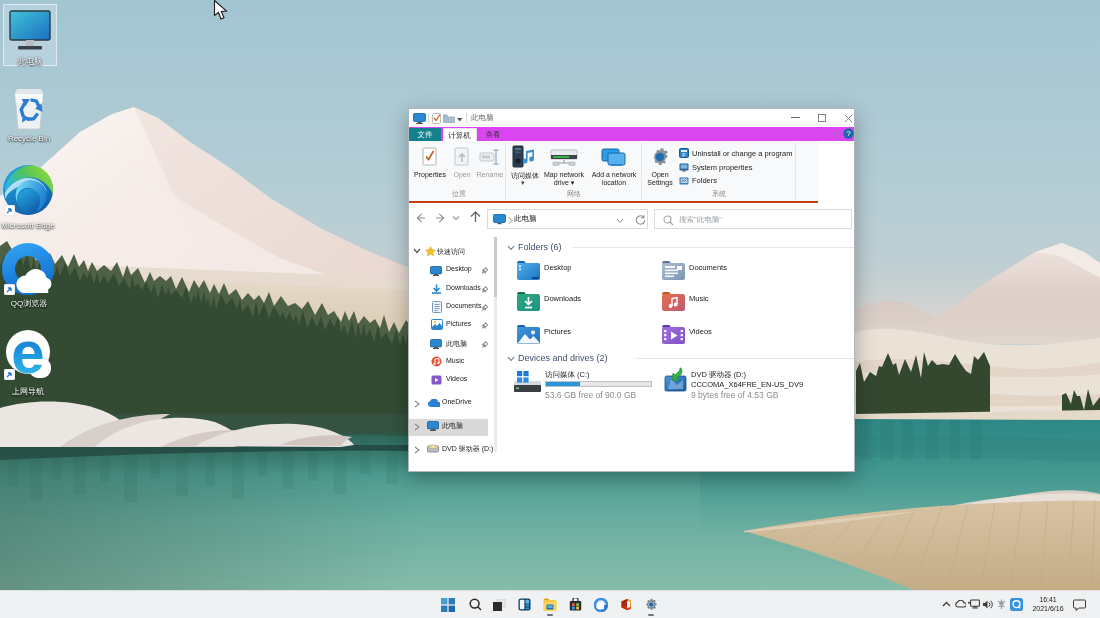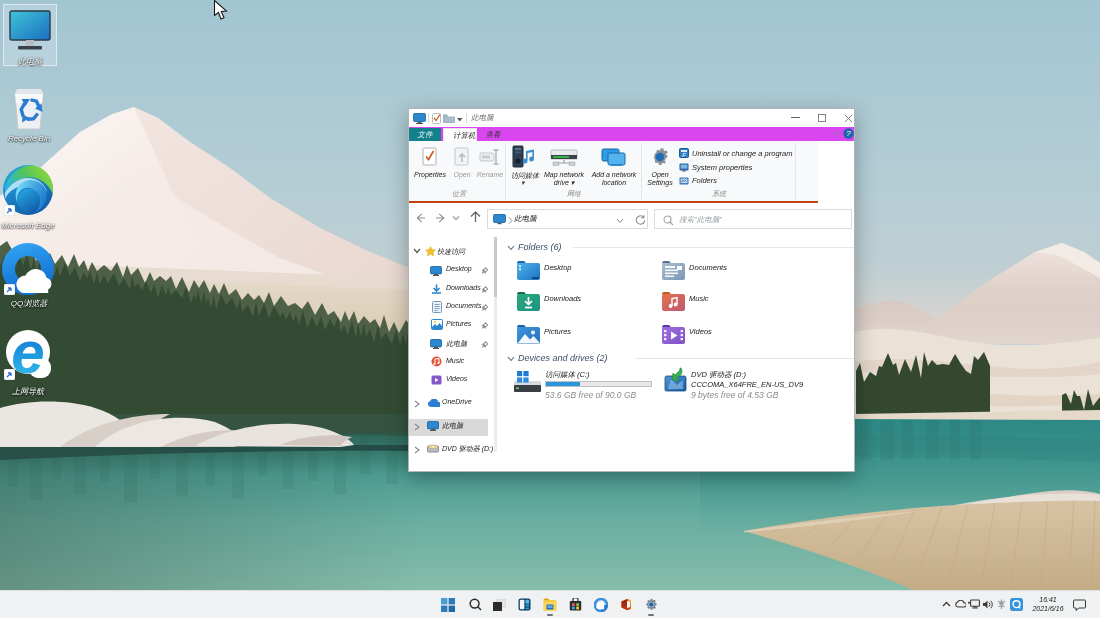--- a/index.html
+++ b/index.html
@@ -1,17 +1,17 @@
 <!DOCTYPE html>
 <html><head>
 <meta charset="utf-8">
 <style>
   * { margin:0; padding:0; box-sizing:border-box; }
   html,body { width:1100px; height:618px; overflow:hidden; font-family:"Liberation Sans",sans-serif; }
-  #desk { position:relative; width:1100px; height:618px; overflow:hidden;font-style:italic; }
+  #desk { position:relative; width:1100px; height:618px; overflow:hidden; }
   .abs { position:absolute; }
   .dlabel { position:absolute; color:#fff; font-size:8px; text-align:center; width:70px;
             text-shadow:0 1px 2px rgba(0,0,0,.85), 0 0 2px rgba(0,0,0,.6); }
 </style>
 </head>
 <body>
 <div id="desk">
 
 <svg class="abs" style="left:0;top:0" width="1100" height="618" viewBox="0 0 1100 618">
 <defs>
@@ -282,21 +282,21 @@
     <svg class="abs" style="left:409px;top:4.5px" width="8" height="8" viewBox="0 0 9 9">
           <rect x="0.6" y="0.6" width="7.8" height="7.8" fill="none" stroke="#777" stroke-width="1"></rect>
         </svg>
     <svg class="abs" style="left:435px;top:4.5px" width="9" height="9" viewBox="0 0 10 10">
           <path d="M1,1 L9,9 M9,1 L1,9" stroke="#777" stroke-width="1"></path>
         </svg>
   </div>
 
   <div class="abs" style="left:0;top:18px;width:445px;height:14px;background:#d946ef">
     <div class="abs" style="left:0px;top:0.5px;width:32px;height:13.5px;background:#13808b;color:#fff;text-align:center;font-size:7.5px;line-height:13px">文件</div>
-    <div class="abs" style="left:33.5px;top:0.5px;width:34px;height:14px;background:#fdfdfe;border:1px solid #e3e6e8;border-bottom:none;text-align:right;font-size:7.5px;line-height:13px;color:#222">计算机</div>
+    <div class="abs" style="left:33.5px;top:0.5px;width:34px;height:14px;background:#fdfdfe;border:1px solid #e3e6e8;border-bottom:none;text-align:center;font-size:7.5px;line-height:13px;color:#222">计算机</div>
     <div class="abs" style="left:68px;top:0.5px;width:32px;height:13.5px;text-align:center;font-size:7.5px;line-height:13px;color:#333">查看</div>
     <svg class="abs" style="left:424px;top:4px" width="8" height="5" viewBox="0 0 8 5">
           <path d="M1,4 L4,1 L7,4" stroke="#888" fill="none" stroke-width="1"></path>
         </svg>
         <svg class="abs" style="left:434px;top:1px" width="11" height="11" viewBox="0 0 11 11">
           <circle cx="5.5" cy="5.5" r="5.2" fill="#1b66a8"></circle>
           <text x="5.5" y="8.4" text-anchor="middle" font-size="8" fill="#fff" font-family="Liberation Sans">?</text>
         </svg>
   </div>
 

